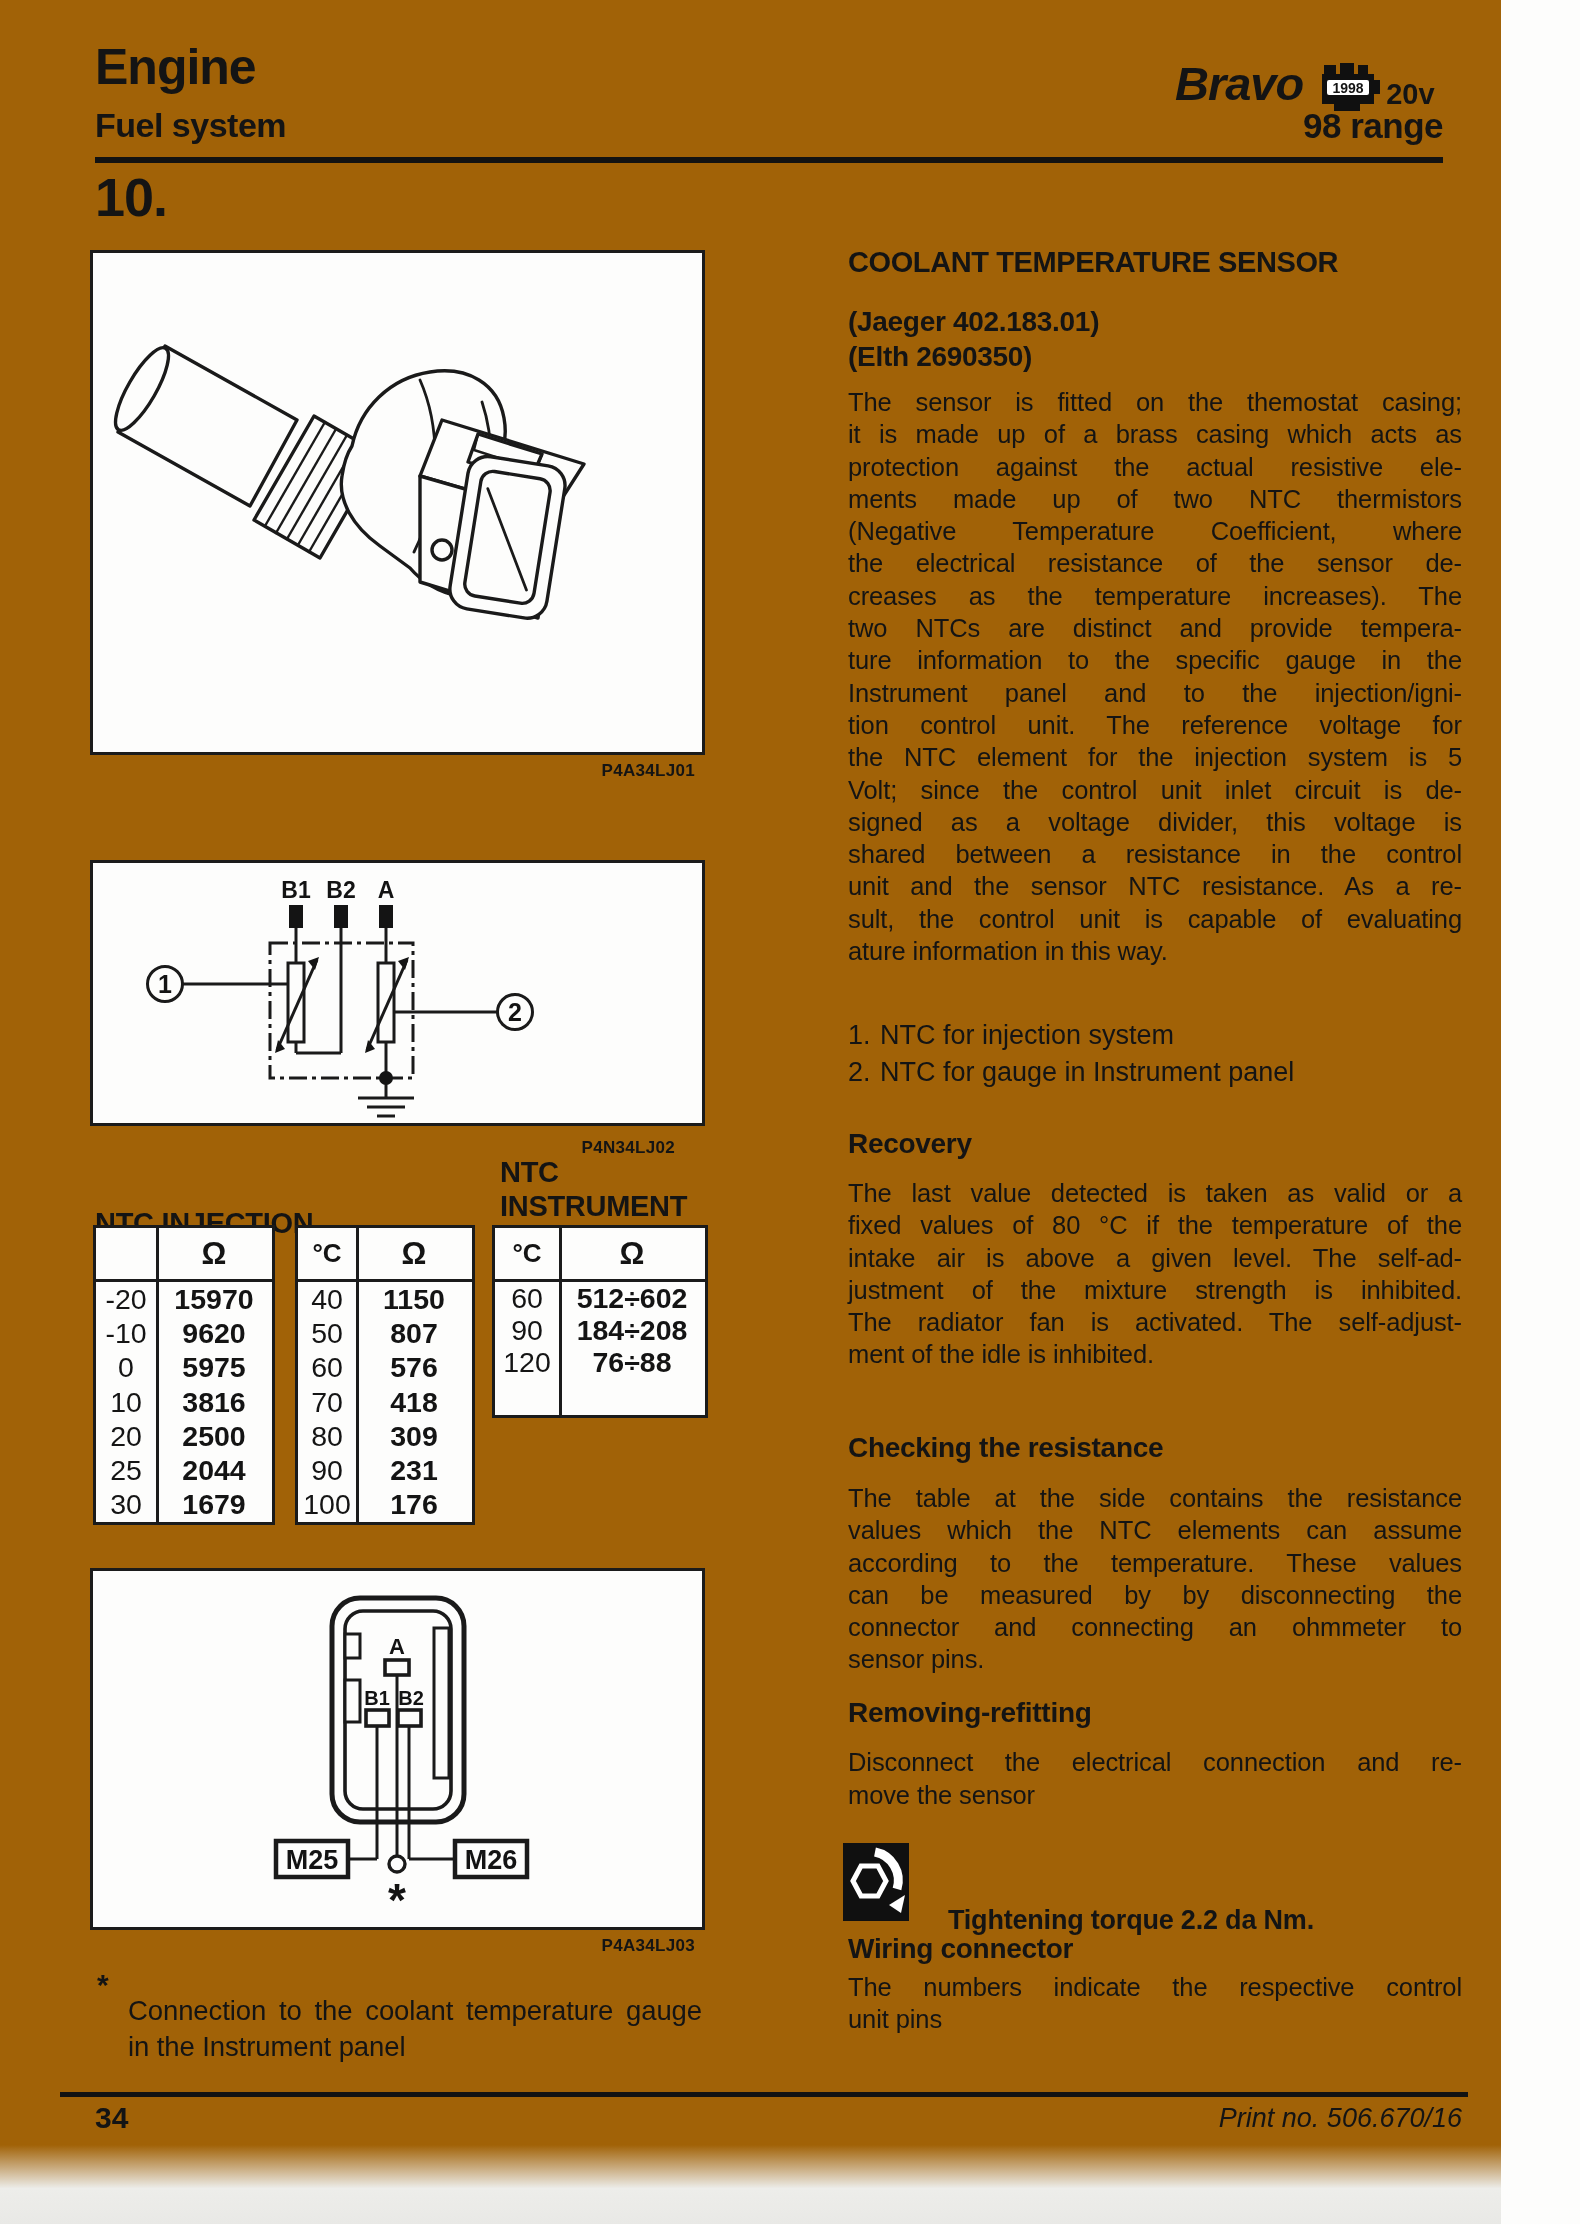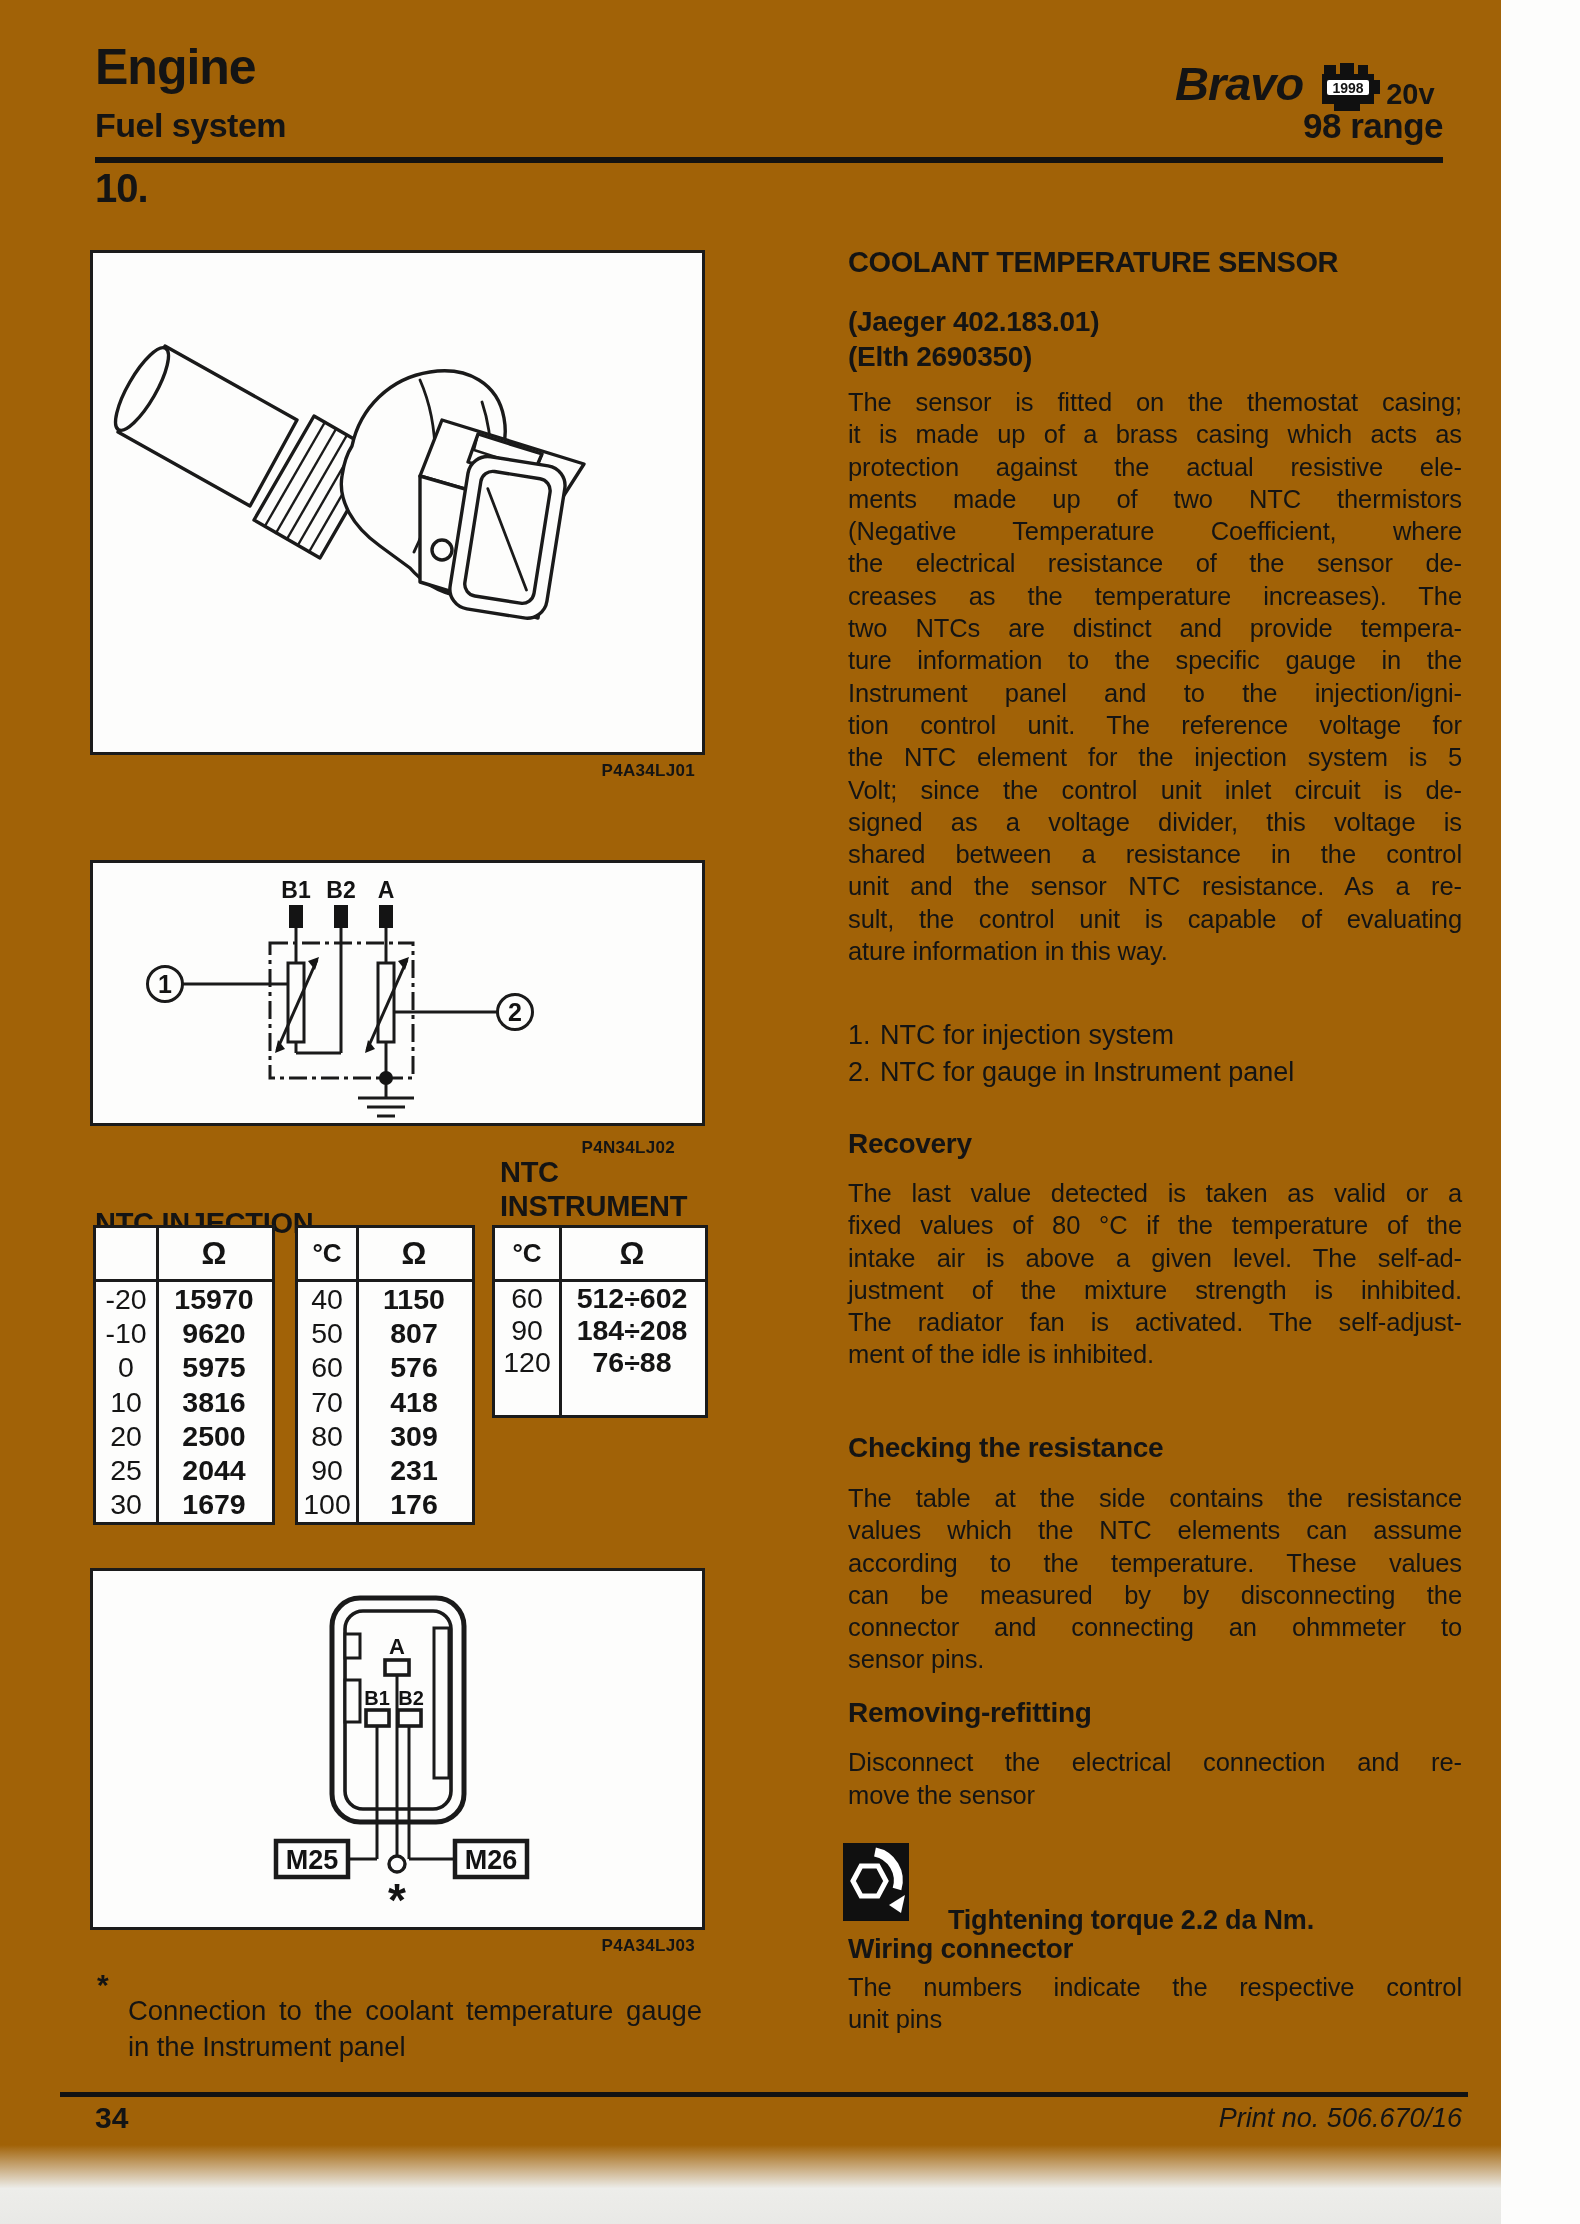--- a/index.html
+++ b/index.html
@@ -47,21 +47,21 @@
       <rect x="24" y="5" width="14" height="11" fill="#101010"></rect>
       <rect x="42" y="7" width="10" height="9" fill="#101010"></rect>
       <rect x="10" y="21" width="44" height="17" rx="3" fill="#ffffff" stroke="#101010" stroke-width="2"></rect>
       <text x="32" y="35" text-anchor="middle" font-size="14" font-weight="bold">1998</text>
     </svg>
     <span class="b" style="font-size:29px;vertical-align:top;position:relative;top:22px;">20v</span>
   </div>
   <div class="abs b" style="left:1143px;top:106px;width:300px;font-size:35px;text-align:right;letter-spacing:-0.5px;">98 range</div>
 
   <div class="abs rule" style="left:95px;top:157px;width:1348px;height:6px;"></div>
-  <div class="abs b" style="left:95px;top:166px;font-size:40px;letter-spacing:-1px;">10.</div>
+  <div class="abs b" style="left:95px;top:166px;font-size:54px;letter-spacing:-1px;">10.</div>
 
   <svg class="abs" style="left:1505px;top:108px;" width="70" height="40" viewBox="0 0 70 40">
     <path d="M4,18 Q28,2 44,10 Q58,16 50,24 Q38,30 20,24" fill="none" stroke="#9a9a98" stroke-width="2.5"></path>
   </svg>
 
   <div class="abs figbox" style="left:90px;top:250px;width:615px;height:505px;box-sizing:border-box;"></div>
   <svg class="abs" style="left:90px;top:250px;" width="615" height="505" viewBox="0 0 615 505">
     <g fill="#fdfdfc" stroke="#1a1a1a" stroke-width="3.4" stroke-linejoin="round" stroke-linecap="round">
 
       <path d="M75,96 L207,170 L160,256 L28,182 Z"></path>

